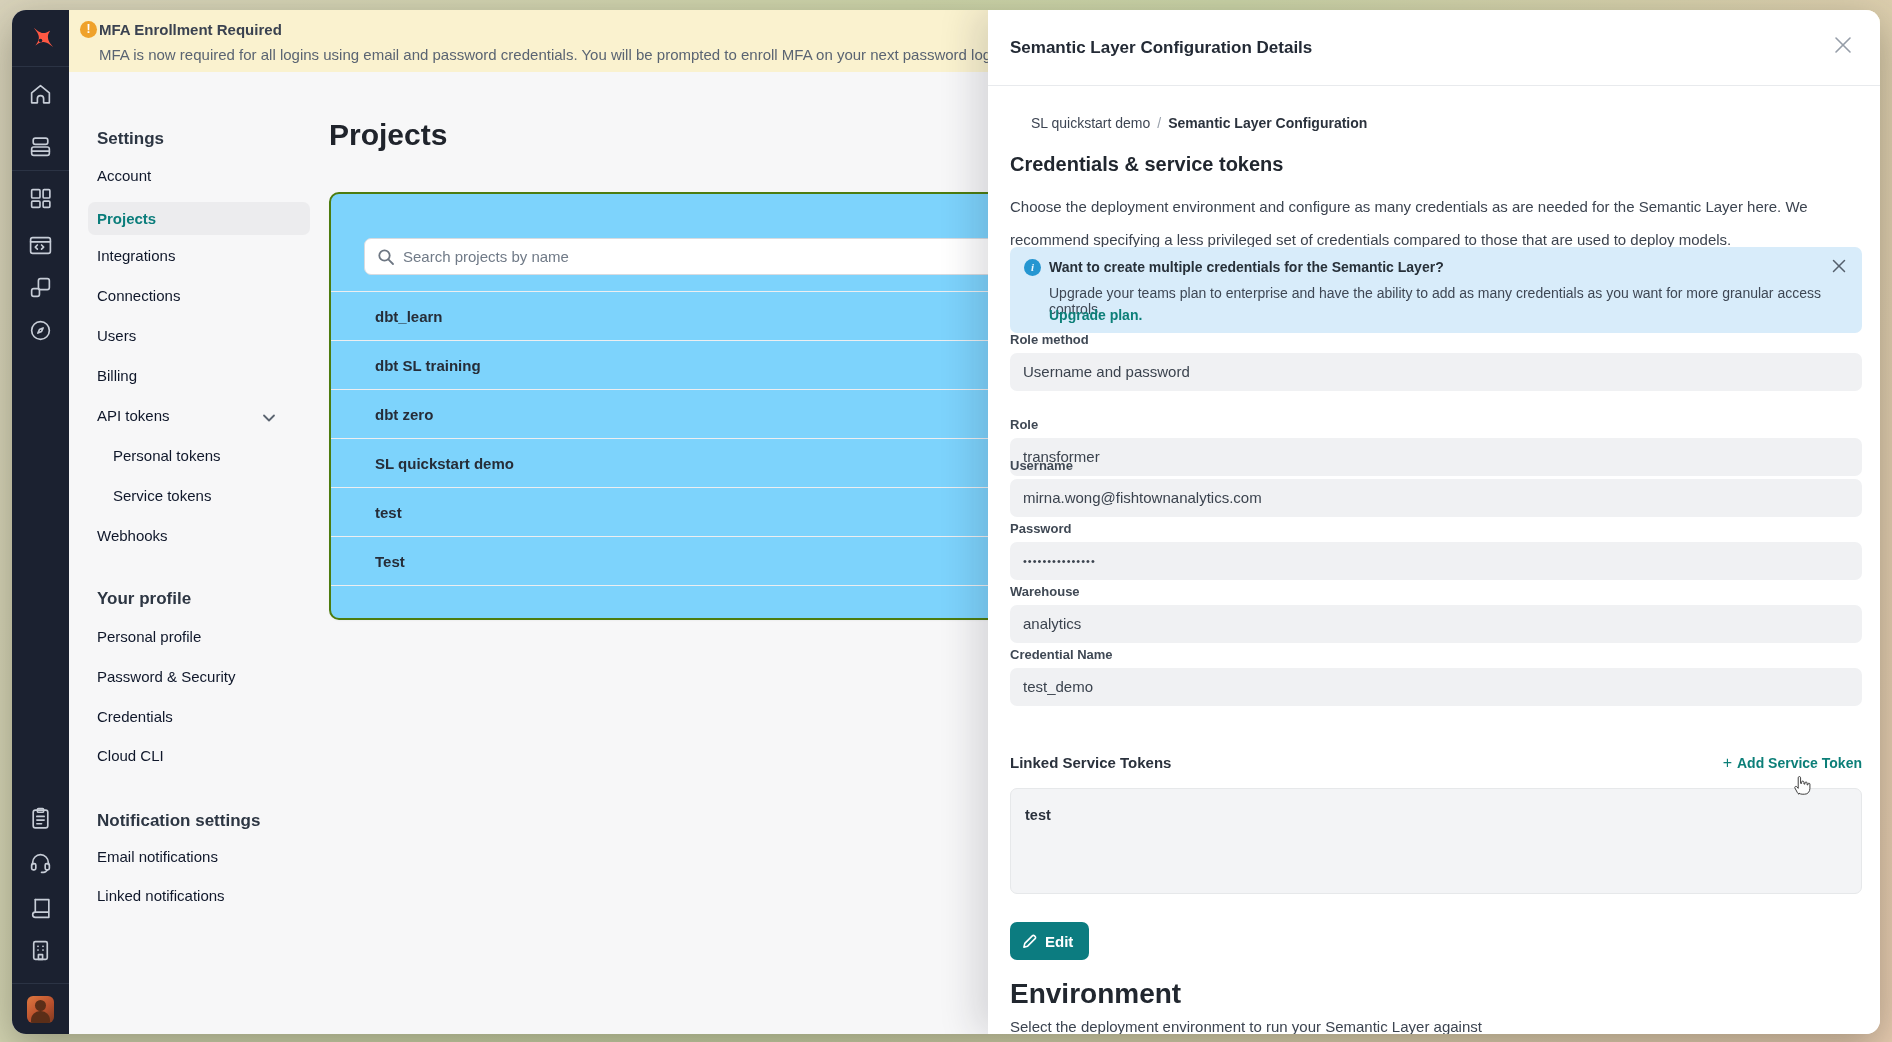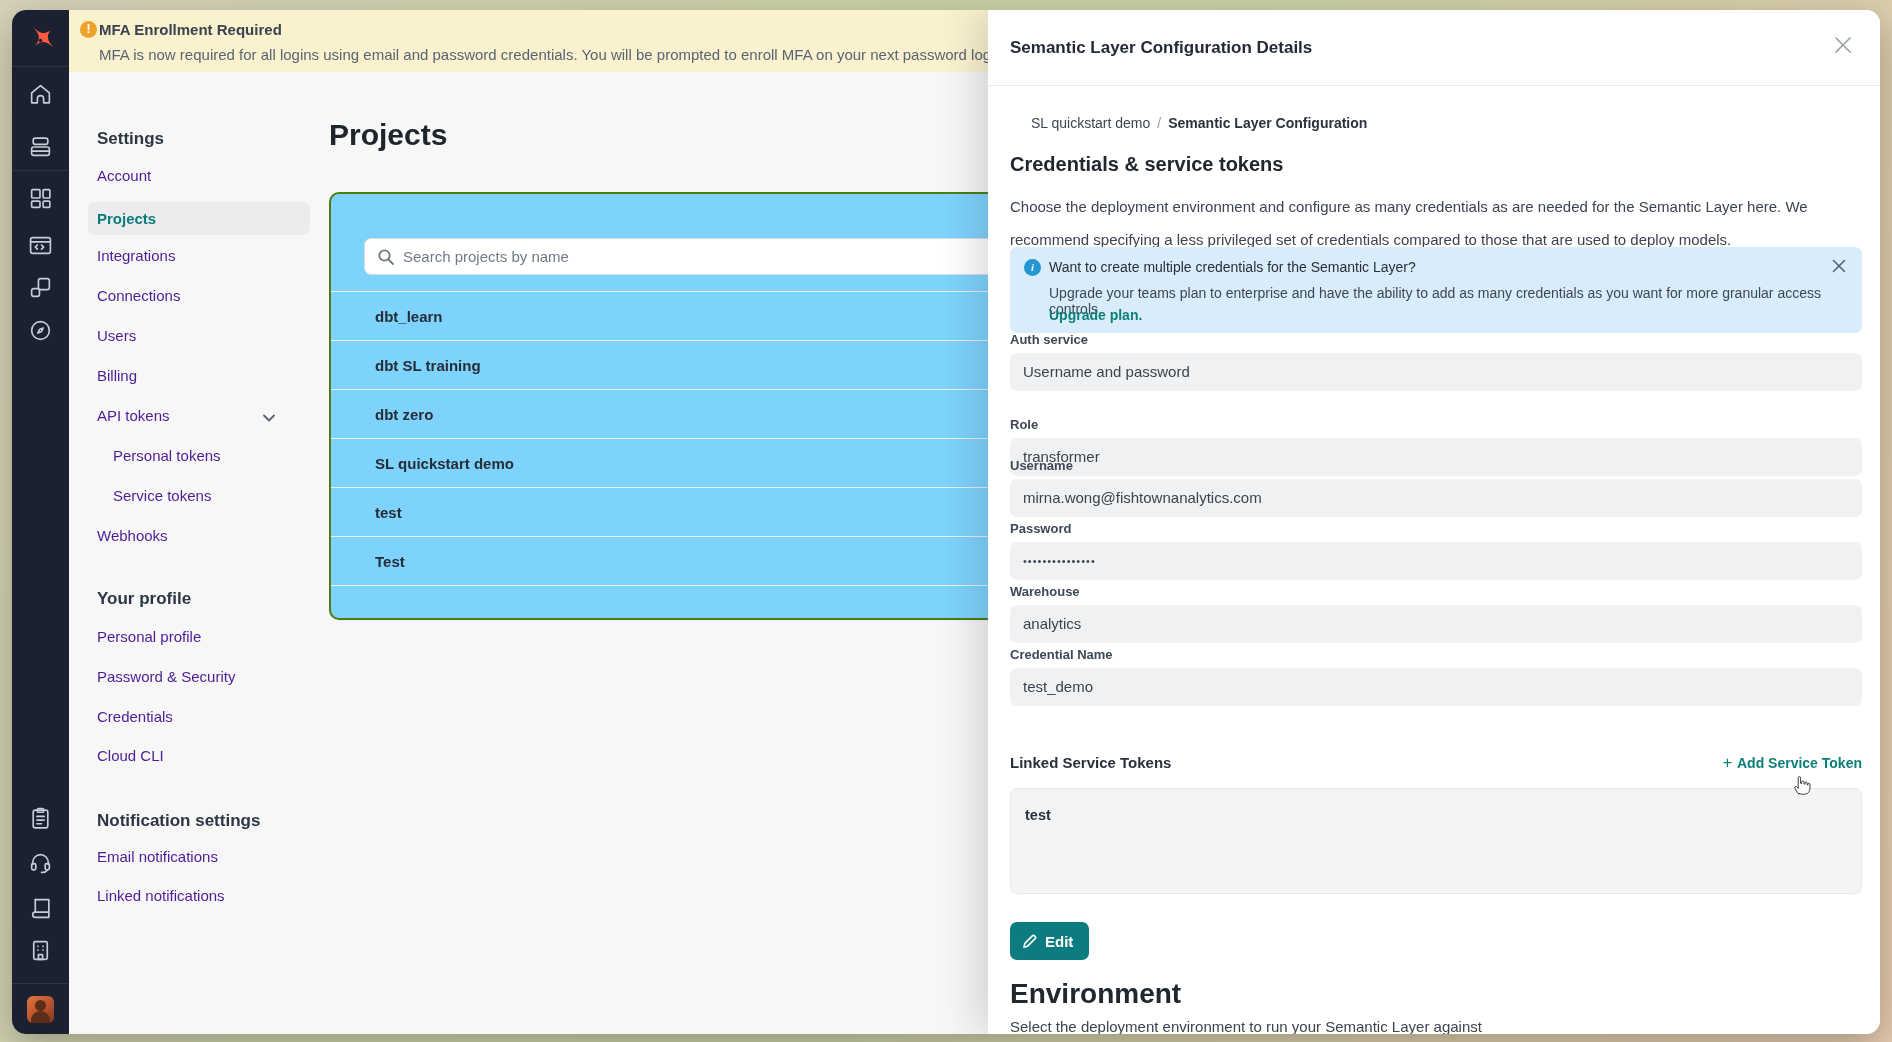--- a/index.html
+++ b/index.html
@@ -29,21 +29,21 @@
 
   
   .banner { position:absolute; left:57px; top:0; right:0; height:62px; background:#faf2cf; z-index:1; }
   .banner .warn { position:absolute; left:11px; top:11px; width:17px; height:17px; border-radius:50%;
     background:#efa22b; color:#fff; font-size:12px; font-weight:bold; text-align:center; line-height:17px; }
   .banner .b-title { position:absolute; left:30px; top:11px; font-size:15px; font-weight:bold; color:#3a4250; }
   .banner .b-msg { position:absolute; left:30px; top:36px; font-size:15px; color:#5a6472; white-space:nowrap; }
 
   
   .nav-head { position:absolute; left:85px; font-size:17px; font-weight:bold; color:#2d3643; }
-  .nav-item { position:absolute; left:85px; font-size:15px; color:#4c1d95; cursor:pointer; white-space:nowrap; }
+  .nav-item { position:absolute; left:85px; font-size:15px; color:#0f172a; cursor:pointer; white-space:nowrap; }
   .nav-item.child { left:101px; }
   .nav-pill { position:absolute; left:76px; width:222px; height:33px; background:#ececee; border-radius:7px; }
   .nav-item.active { color:#0b7d7b; font-weight:bold; }
   .chev { position:absolute; left:250px; top:401px; width:14px; height:14px; }
   .chev svg { stroke:#5b6470; stroke-width:1.8; fill:none; stroke-linecap:round; stroke-linejoin:round; }
 
   
   .page-title { position:absolute; left:317px; top:108px; font-size:30px; font-weight:bold; color:#20242c; }
   .card { position:absolute; left:317px; top:182px; width:1200px; height:428px; background:#7dd3fc;
     border:2px solid #4d7c0f; border-radius:10px; box-shadow:0 1px 2px rgba(20,20,30,.04); }
@@ -68,21 +68,21 @@
   .crumb { position:absolute; left:22px; top:105px; font-size:14px; color:#3d4553;margin-left:21px; }
   .crumb .sep { color:#98a0ab; padding:0 7px; }
   .crumb .cur { font-weight:bold; color:#2b323d; }
   .sec-head { position:absolute; left:22px; font-size:20px; font-weight:bold; color:#21272f; }
   .sec-desc { position:absolute; left:22px; top:180px; width:846px; font-size:15px; line-height:33px; color:#3c4450; }
 
   .info { position:absolute; left:22px; right:18px; top:237px; height:86px; background:#d8ecfa; border-radius:7px; }
   .info .i-ic { position:absolute; left:14px; top:12px; width:17px; height:17px; border-radius:50%;
     background:#2596d1; color:#eaf5fd; font-size:11px; font-weight:bold; text-align:center; line-height:17px;
     font-family:"Liberation Serif",serif; font-style:italic; }
-  .info .i-title { position:absolute; left:39px; top:12px; font-size:14px; font-weight:normal; color:#273039; }
+  .info .i-title { position:absolute; left:39px; top:12px; font-size:14px; font-weight:bold; color:#273039; }
   .info .i-body { position:absolute; left:39px; top:38px; font-size:14px; color:#3e4754; }
   .info .i-link { position:absolute; left:39px; top:60px; font-size:14px; font-weight:bold; color:#0c7f78; cursor:pointer; }
   .info .i-close { position:absolute; right:14px; top:10px; width:18px; height:18px; cursor:pointer; }
   .info .i-close svg { stroke:#55606c; stroke-width:1.5; stroke-linecap:round; }
 
   .field { position:absolute; left:22px; right:18px; }
   .f-label { font-size:13px; font-weight:600; color:#3f4854; height:17px; }
   .f-input { margin-top:4px; height:38px; background:#f0f1f3; border-radius:7px; line-height:38px;
     padding-left:13px; font-size:15px; color:#3b434e; }
 
@@ -183,21 +183,21 @@
       <div class="i-link">Upgrade plan.</div>
       <div class="i-close">
         <svg viewBox="0 0 18 18">
             <line x1="3.5" y1="3.5" x2="14.5" y2="14.5"></line>
             <line x1="14.5" y1="3.5" x2="3.5" y2="14.5"></line>
           </svg>
       </div>
     </div>
 
     <div class="field" style="top:322px">
-      <div class="f-label">Auth service</div>
+      <div class="f-label">Role method</div>
       <div class="f-input">Username and password</div>
     </div>
     <div class="field" style="top:407px">
       <div class="f-label">Role</div>
       <div class="f-input">transformer</div>
     </div>
     <div class="field" style="top:448px">
       <div class="f-label">Username</div>
       <div class="f-input">mirna.wong@fishtownanalytics.com</div>
     </div>

